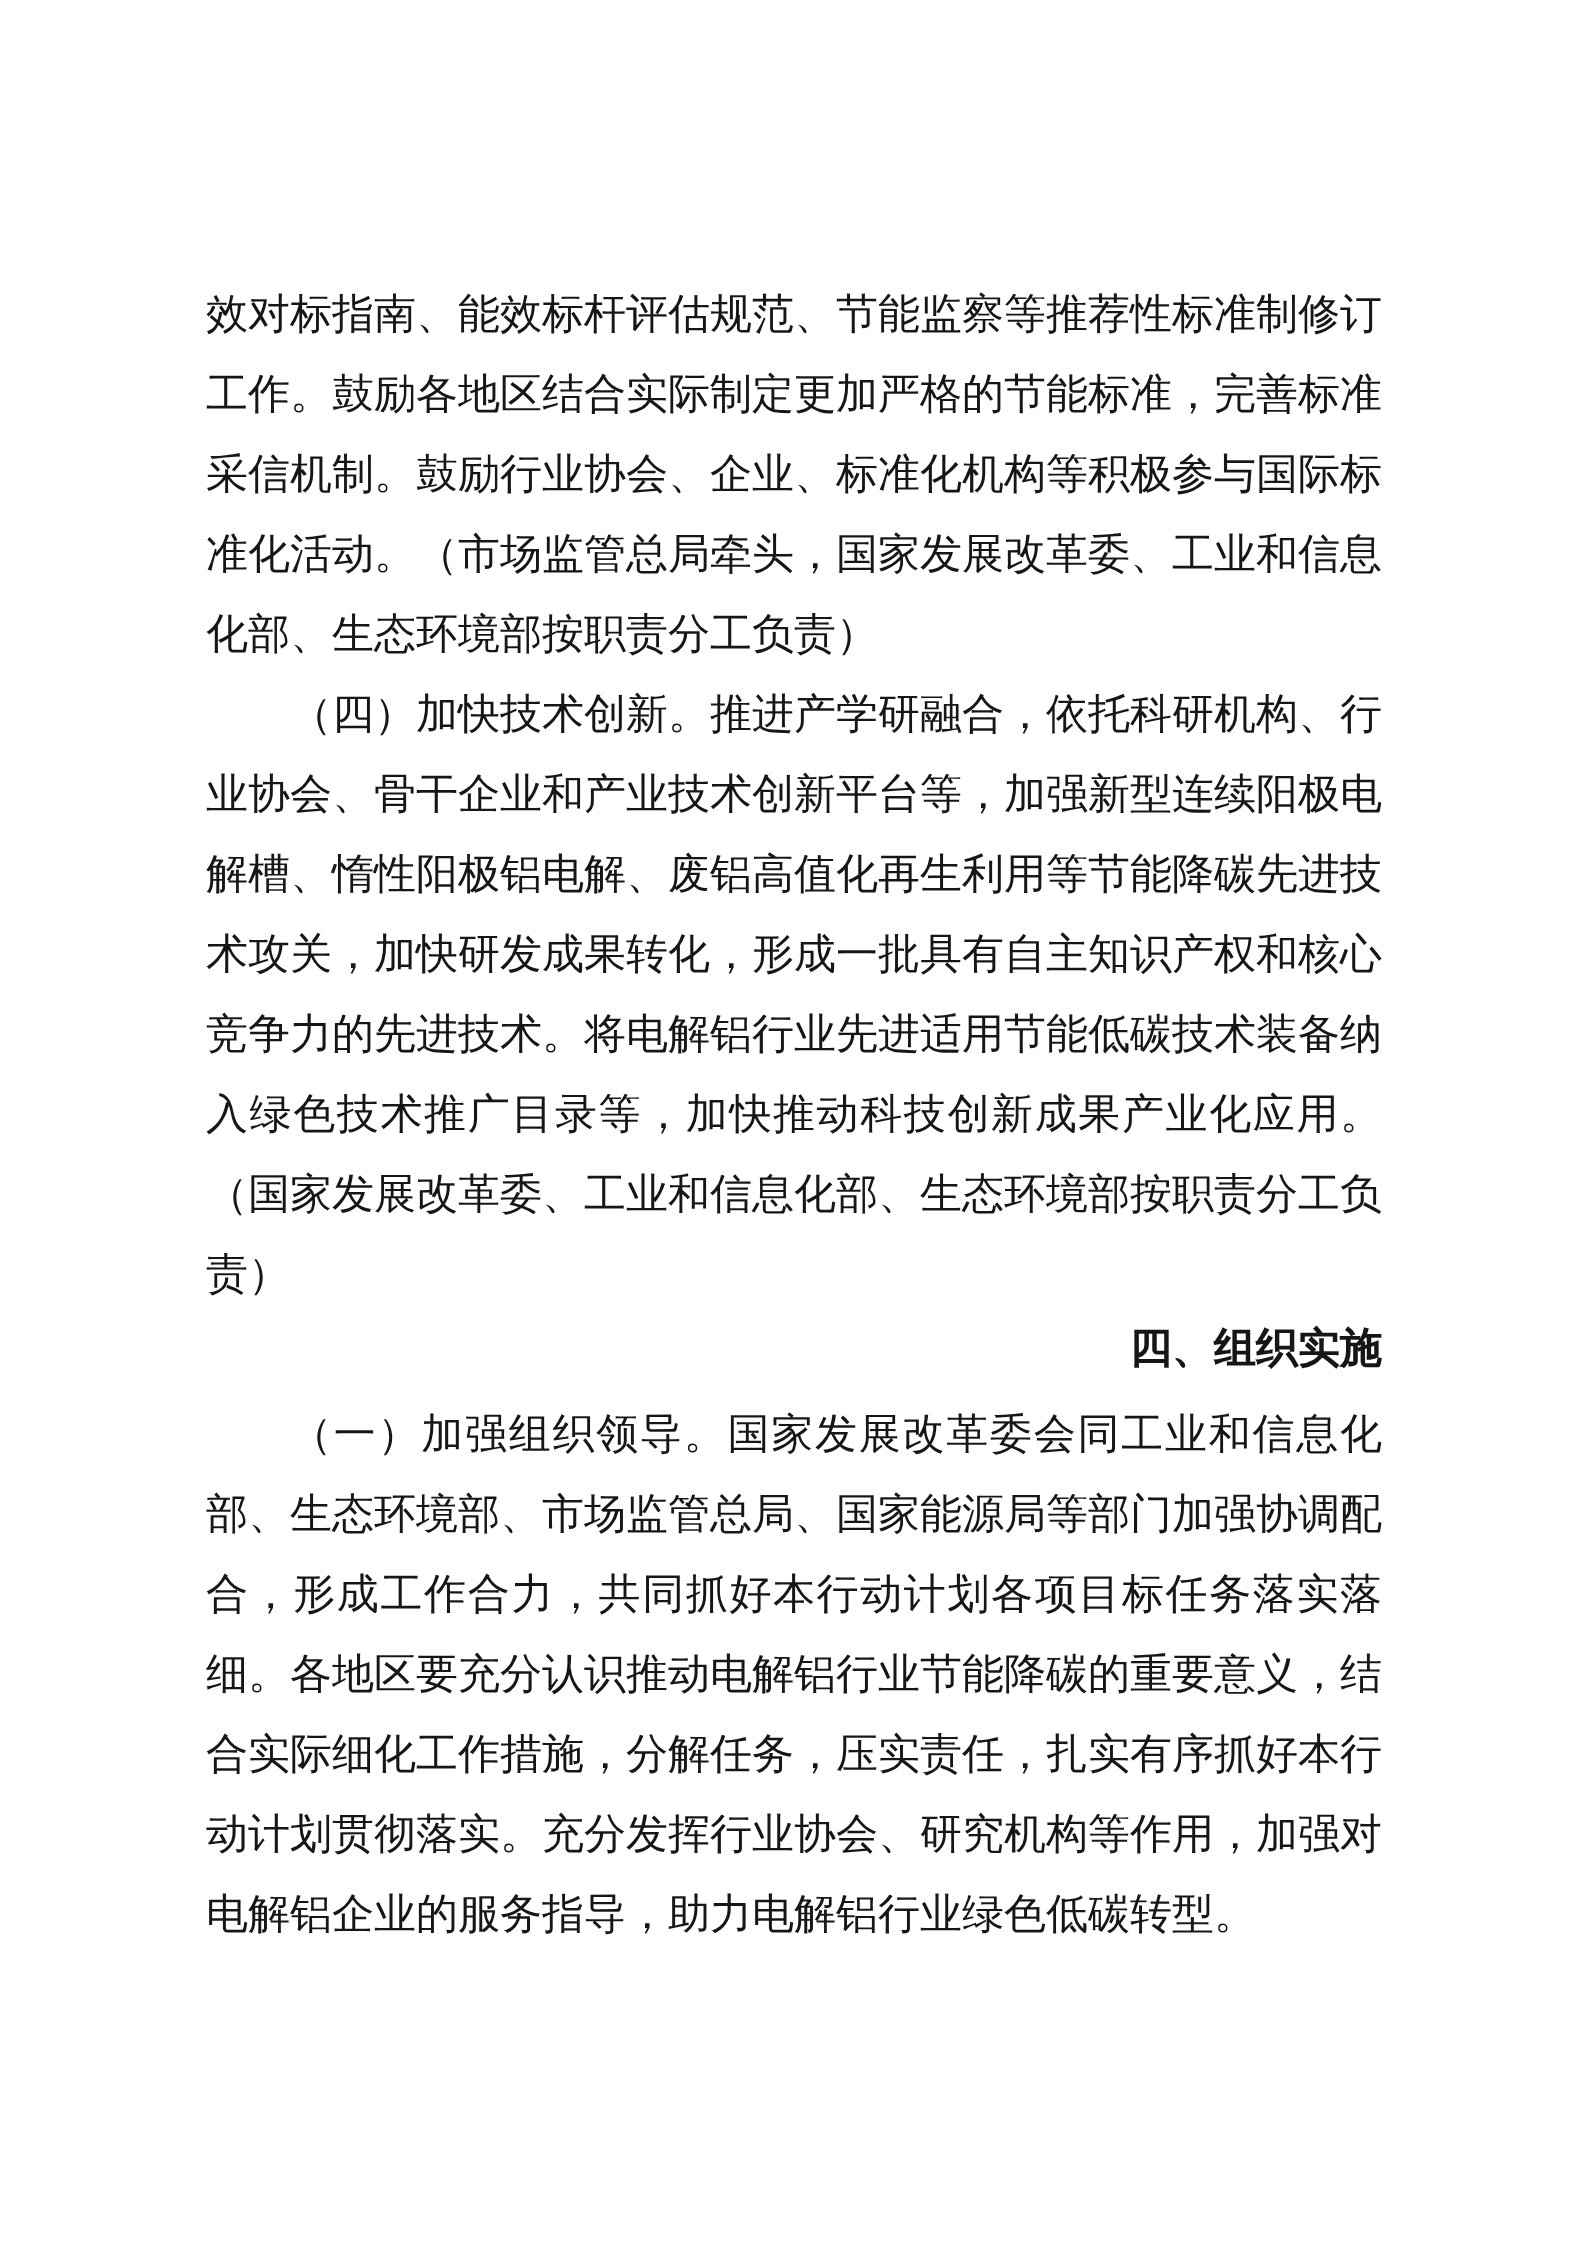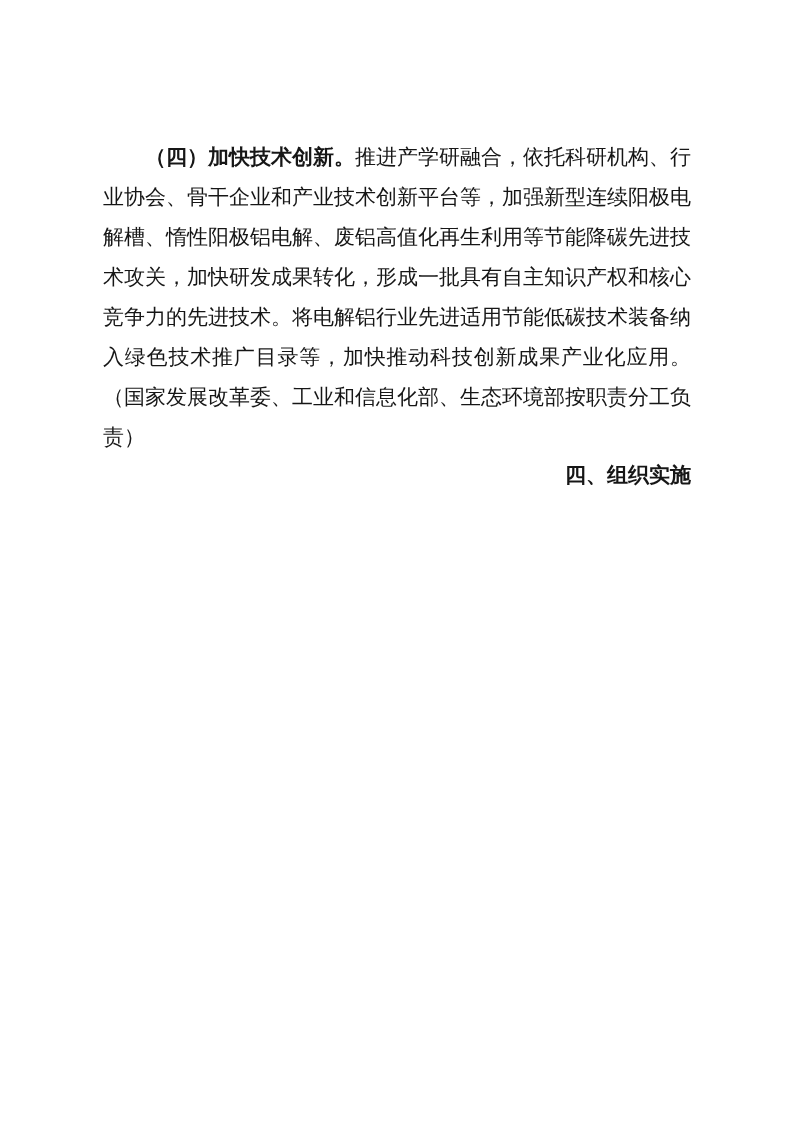--- a/index.html
+++ b/index.html
@@ -27,25 +27,27 @@
     text-justify: inter-ideograph;
     word-break: break-all;
   }
   .content p.indent { text-indent: 42px; }
   .content p.heading-line {
     text-align: right;
     font-family: Liberation Mono, monospace;
     font-weight: 700;
   }
   .seg-regular { font-weight: 400; }
-  .seg-bold { font-weight: 700; }
+  .seg-bold { font-weight: 400; }
   .seg-kai { font-weight: 400; }
   .seg-heading { font-weight: 700; }
 </style>
 </head>
 <body>
 
 <div class="page">
   <div class="content">
+      <p><span class="seg-regular">效对标指南、能效标杆评估规范、节能监察等推荐性标准制修订工作。鼓励各地区结合实际制定更加严格的节能标准，完善标准采信机制。鼓励行业协会、企业、标准化机构等积极参与国际标准化活动。</span><span class="seg-kai">（市场监管总局牵头，国家发展改革委、工业和信息化部、生态环境部按职责分工负责）</span></p>
       <p class="indent"><span class="seg-bold">（四）加快技术创新。</span><span class="seg-regular">推进产学研融合，依托科研机构、行业协会、骨干企业和产业技术创新平台等，加强新型连续阳极电解槽、惰性阳极铝电解、废铝高值化再生利用等节能降碳先进技术攻关，加快研发成果转化，形成一批具有自主知识产权和核心竞争力的先进技术。将电解铝行业先进适用节能低碳技术装备纳入绿色技术推广目录等，加快推动科技创新成果产业化应用。</span><span class="seg-kai">（国家发展改革委、工业和信息化部、生态环境部按职责分工负责）</span></p>
       <p class="indent heading-line"><span class="seg-heading">四、组织实施</span></p>
+      <p class="indent"><span class="seg-bold">（一）加强组织领导。</span><span class="seg-regular">国家发展改革委会同工业和信息化部、生态环境部、市场监管总局、国家能源局等部门加强协调配合，形成工作合力，共同抓好本行动计划各项目标任务落实落细。各地区要充分认识推动电解铝行业节能降碳的重要意义，结合实际细化工作措施，分解任务，压实责任，扎实有序抓好本行动计划贯彻落实。充分发挥行业协会、研究机构等作用，加强对电解铝企业的服务指导，助力电解铝行业绿色低碳转型。</span></p>
     </div>
 </div>
 
 </body></html>

